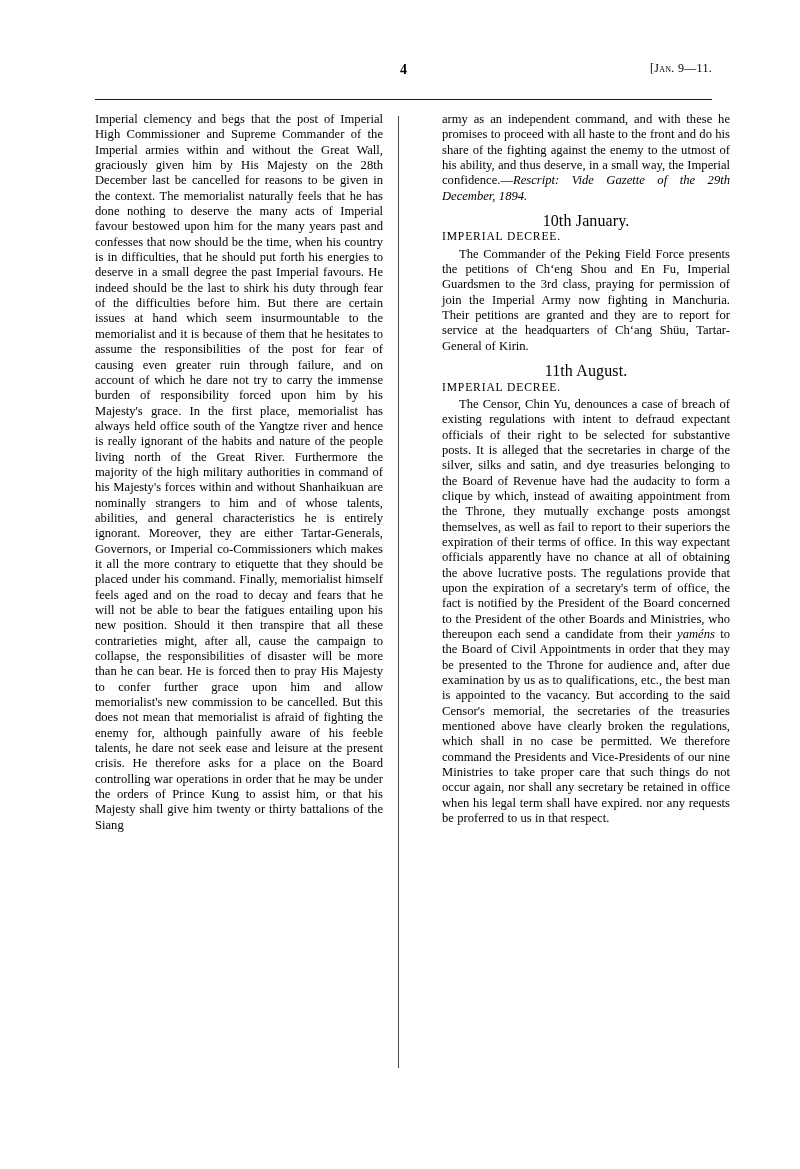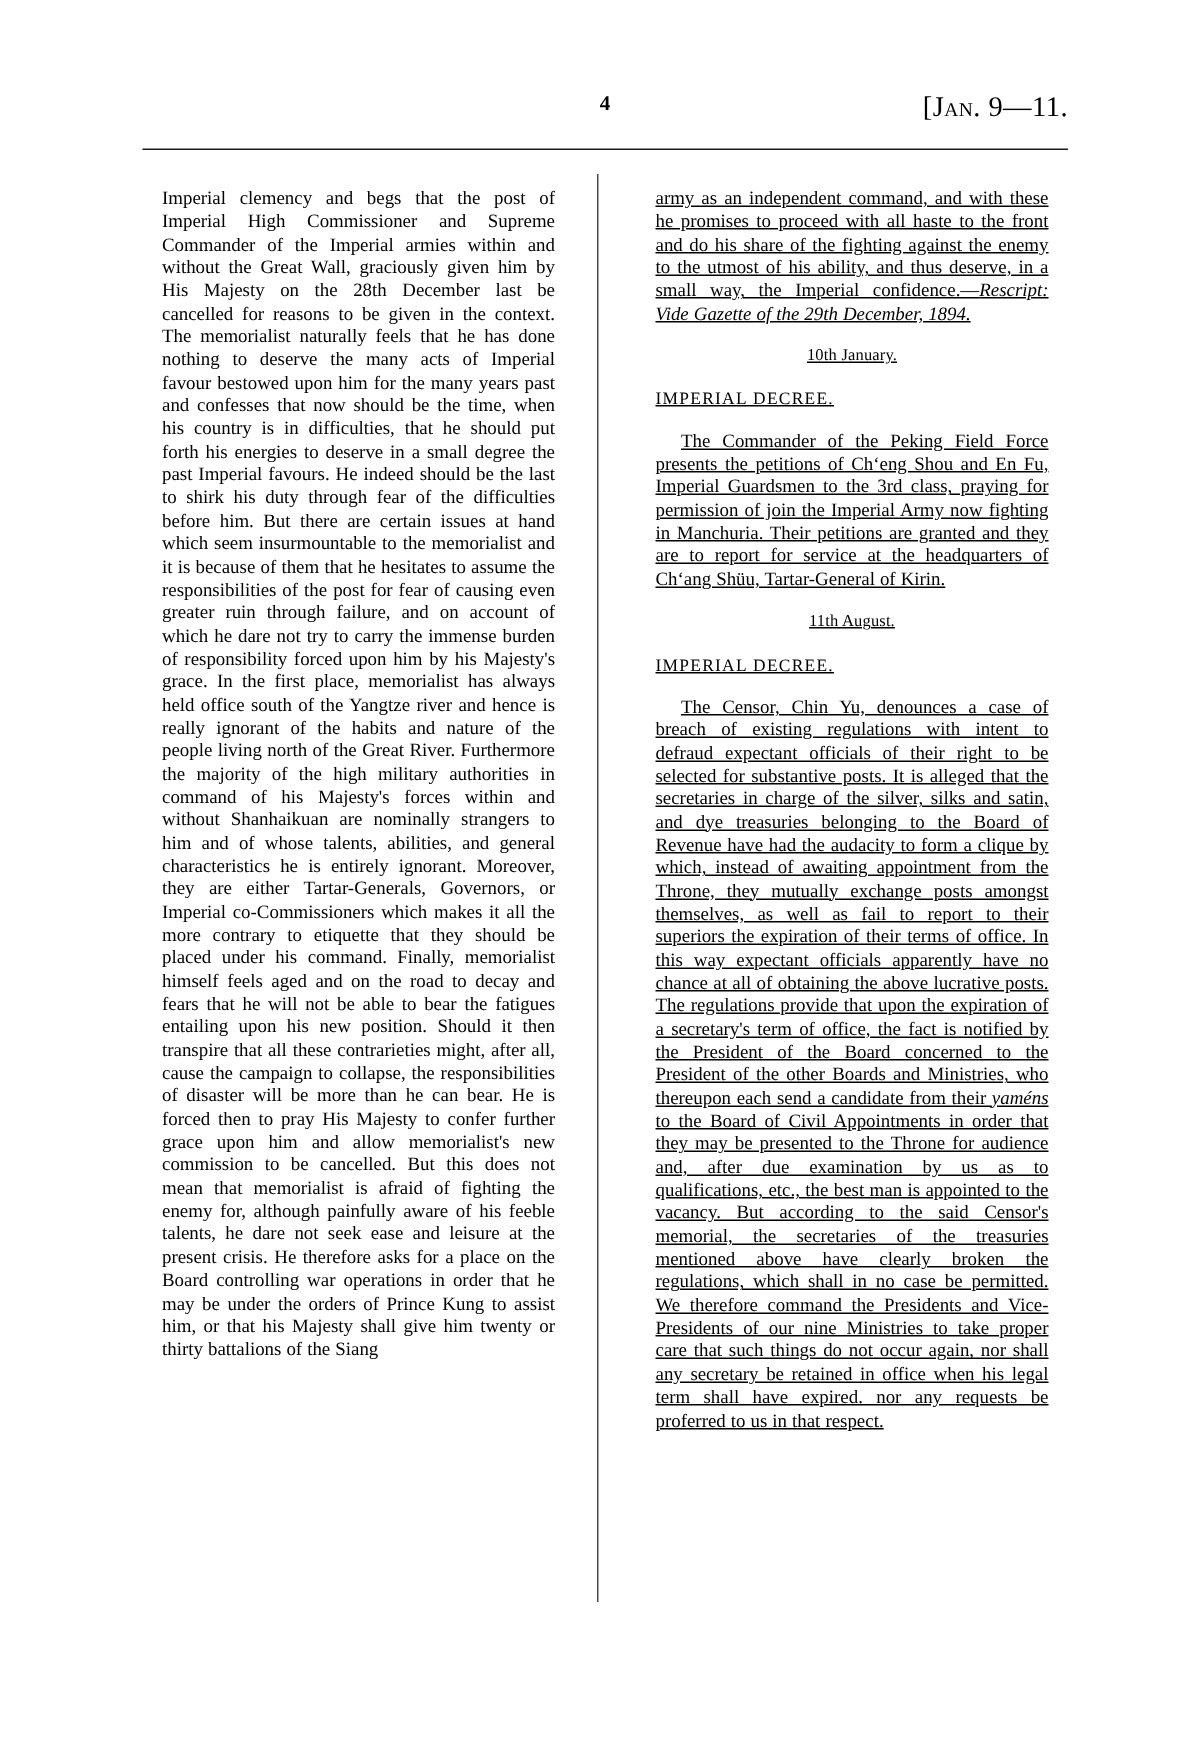--- a/index.html
+++ b/index.html
@@ -37,21 +37,21 @@
     width: 100%;
     text-align: center;
     font-size: 14px;
     font-weight: bold;
     letter-spacing: 0.2px;
   }
   .head-right {
     position: absolute;
     right: 0;
     top: -1px;
-    font-size: 19px;
+    font-size: 12px;
     letter-spacing: 0.3px;
     white-space: nowrap;
   }
   .smallcaps {
     font-variant: small-caps;
   }
 
   .head-rule {
     position: absolute;
     left: 95px;
@@ -72,47 +72,47 @@
     position: absolute;
     top: 0;
     width: 288px;
     font-size: 12.6px;
     line-height: 15.35px;
     text-align: justify;
     text-justify: inter-word;
     word-spacing: 0.2px;
   }
   .col-left  { left: 0px; }
-  .col-right { left: 329px; text-decoration: underline; }
+  .col-right { left: 347px; }
 
   .col-rule {
     position: absolute;
     left: 303px;
     top: 4px;
     width: 0;
     height: 952px;
     border-left: 1px solid #4a4a4a;
   }
 
   p {
-    margin: 13px;
+    margin: 0;
     text-indent: 1.35em;
   }
   p.noindent { text-indent: 0; }
 
   
   .col p:last-child { }
 
   .it { font-style: italic; }
 
   
   .date-head {
     text-align: center;
     text-indent: 0;
-    font-size: 11px;
+    font-size: 16px;
     margin-top: 9px;
     margin-bottom: 1px;
     letter-spacing: 0.1px;
   }
   .decree-head {
     text-align: left;
     text-indent: 0;
     font-size: 11.6px;
     font-variant: small-caps;
     letter-spacing: 0.85px;

